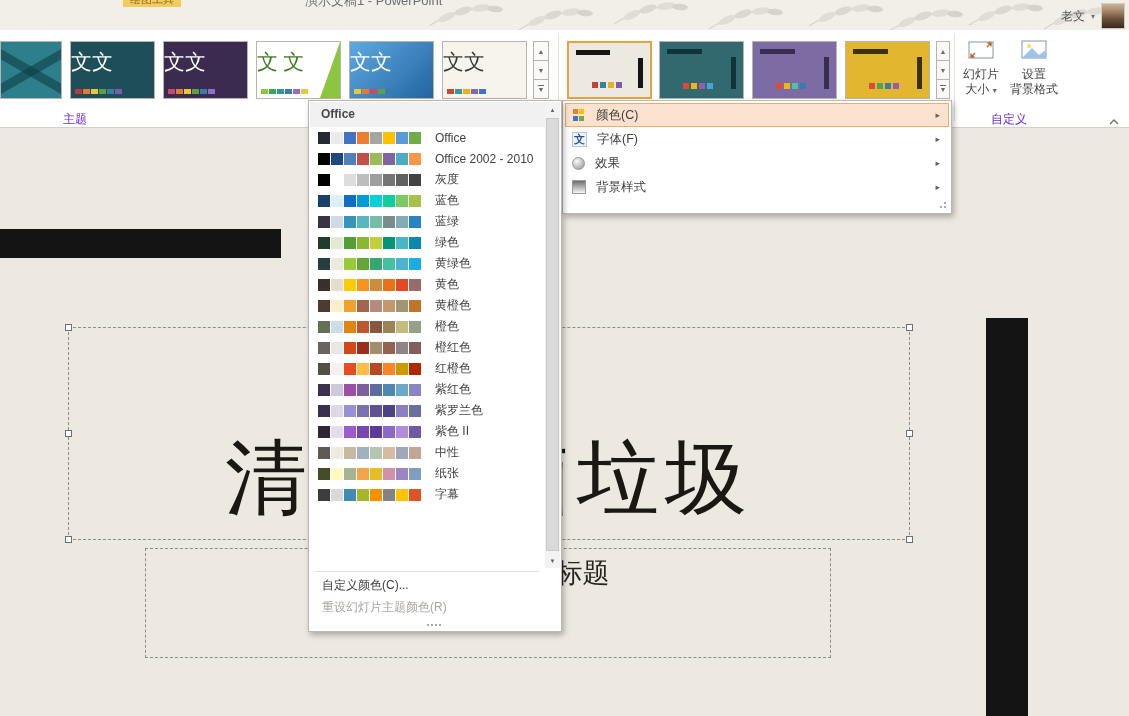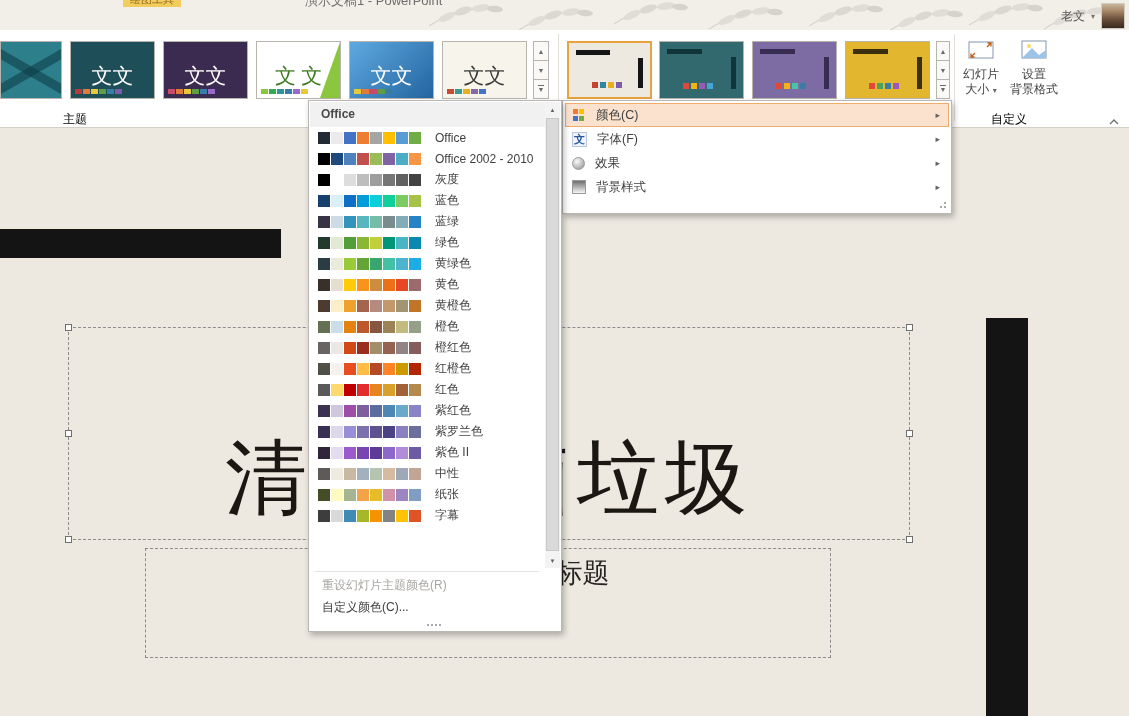--- a/index.html
+++ b/index.html
@@ -16,21 +16,21 @@
   .rtab{padding:0 13px;line-height:24px;font-size:13px;color:#444444;white-space:nowrap;}
   .rtab.active{background:#FBF4E1;border:1px solid #E8DFC8;border-bottom:none;line-height:22px;color:#3E3E3E;}
   .account{position:absolute;right:4px;top:2px;display:flex;align-items:center;gap:6px;height:28px;}
   .account-name{font-size:12px;color:#555555;}
   .acc-arrow{font-size:8px;color:#777777;}
   .avatar{width:24px;height:26px;border:1px solid #CFCCC6;background:linear-gradient(180deg,#CBB59B 0%,#A58767 30%,#6B503C 62%,#38291D 100%);}
 
   
   .ribbon{position:absolute;left:0;top:30px;width:1129px;height:98px;background:#FFFFFF;border-bottom:1px solid #D5D1C9;}
   .thumb{position:absolute;top:11px;height:58px;border:1px solid #B8B4AE;overflow:hidden;background:#FFFFFF;}
-  .tsample{position:absolute;top:20px;left:0;right:0;text-align:center;font-size:21px;font-family:"Liberation Serif","DejaVu Serif",serif;}
+  .tsample{position:absolute;top:6px;left:0;right:0;font-size:21px;font-family:"Liberation Serif","DejaVu Serif",serif;}
   .tstrip{position:absolute;left:4px;bottom:4px;display:flex;gap:1px;}
   .tstrip span{width:7px;height:5px;display:block;}
   .fold{position:absolute;right:0;bottom:0;width:20px;height:100%;clip-path:polygon(100% 0,100% 100%,0 100%);}
   .xbar{position:absolute;left:-15px;right:-15px;top:25px;height:9px;background:rgba(13,62,72,0.6);}
   .xbar.a{transform:rotate(30deg);}
   .xbar.b{transform:rotate(-30deg);}
   .gal-scroll{position:absolute;top:11px;display:flex;flex-direction:column;height:58px;}
   .gal-btn{flex:1;border:1px solid #B8B4AE;margin-top:-1px;background:#FAF9F7;font-size:7px;color:#6B6B6B;display:flex;align-items:center;justify-content:center;}
   .gal-btn:first-child{margin-top:0;}
   .more-glyph{border-top:1px solid #6B6B6B;padding-top:1px;line-height:6px;font-size:7px;}
@@ -38,21 +38,21 @@
   .variant.selected{border:2px solid #E8A33D;}
   .vbar-top{position:absolute;left:7px;top:7px;width:42%;height:5px;}
   .vbar-right{position:absolute;right:7px;top:15px;bottom:9px;width:5px;}
   .vchips{position:absolute;left:28%;bottom:9px;display:flex;gap:2px;}
   .vchips span{width:6px;height:6px;display:block;}
   .group-divider{position:absolute;top:4px;bottom:6px;width:1px;background:#E3E0DA;}
   .rbtn{position:absolute;top:4px;width:50px;height:88px;text-align:center;font-size:12px;color:#444444;cursor:default;}
   .rbtn .ric{margin:4px auto 3px;display:block;}
   .rbtn .l1,.rbtn .l2{line-height:15px;font-size:12px;white-space:nowrap;}
   .rbtn .dd{font-size:8px;color:#666666;}
-  .group-label{position:absolute;top:81px;width:60px;text-align:center;font-size:12px;color:#000000;}
+  .group-label{position:absolute;top:81px;width:60px;text-align:center;font-size:12px;color:#6d28d9;}
   .collapse{position:absolute;right:8px;top:84px;width:14px;height:14px;display:flex;align-items:center;justify-content:center;}
 
   
   .slide{position:absolute;left:0;top:128px;width:1129px;height:588px;background:#EDE9E1;}
   .bar-top{position:absolute;left:0;top:101px;width:281px;height:29px;background:#141414;}
   .bar-right{position:absolute;left:986px;top:190px;width:42px;height:398px;background:#141414;}
   .title-box{position:absolute;left:68px;top:199px;width:842px;height:213px;border:1px dashed #8C8C8C;}
   .title-text{position:absolute;left:0;right:0;top:96px;text-align:center;font-size:82px;letter-spacing:6px;color:#1B1814;font-family:"Liberation Serif","DejaVu Serif",serif;white-space:nowrap;}
   .subtitle-box{position:absolute;left:145px;top:420px;width:686px;height:110px;border:1px dashed #8C8C8C;}
   .subtitle-text{margin-top:6px;text-align:center;font-size:27px;color:#262420;font-family:"Liberation Serif","DejaVu Serif",serif;}
@@ -507,33 +507,20 @@
             <i style="background: rgb(255, 189, 71);"></i>
             <i style="background: rgb(182, 73, 38);"></i>
             <i style="background: rgb(255, 132, 39);"></i>
             <i style="background: rgb(204, 153, 0);"></i>
             <i style="background: rgb(178, 38, 0);"></i>
           </span>
           <span class="scheme-label">红橙色</span>
         </div>
         <div class="scheme-row">
           <span class="scheme-strip">
-            <i style="background: rgb(90, 90, 90);"></i>
-            <i style="background: rgb(255, 216, 110);"></i>
-            <i style="background: rgb(192, 0, 0);"></i>
-            <i style="background: rgb(227, 45, 45);"></i>
-            <i style="background: rgb(230, 132, 34);"></i>
-            <i style="background: rgb(216, 161, 41);"></i>
-            <i style="background: rgb(160, 98, 54);"></i>
-            <i style="background: rgb(179, 137, 77);"></i>
-          </span>
-          <span class="scheme-label">红色</span>
-        </div>
-        <div class="scheme-row">
-          <span class="scheme-strip">
             <i style="background: rgb(59, 49, 81);"></i>
             <i style="background: rgb(207, 200, 220);"></i>
             <i style="background: rgb(158, 78, 168);"></i>
             <i style="background: rgb(125, 95, 160);"></i>
             <i style="background: rgb(91, 108, 158);"></i>
             <i style="background: rgb(78, 134, 180);"></i>
             <i style="background: rgb(106, 169, 200);"></i>
             <i style="background: rgb(136, 132, 199);"></i>
           </span>
           <span class="scheme-label">紫红色</span>
@@ -599,19 +586,19 @@
             <i style="background: rgb(246, 146, 0);"></i>
             <i style="background: rgb(131, 131, 131);"></i>
             <i style="background: rgb(254, 195, 6);"></i>
             <i style="background: rgb(223, 83, 39);"></i>
           </span>
           <span class="scheme-label">字幕</span>
         </div>
       </div>
     <div class="sm-sep"></div>
     <div class="sm-footer">
+      <div class="sm-item">自定义颜色(C)...</div>
       <div class="sm-item disabled">重设幻灯片主题颜色(R)</div>
-      <div class="sm-item">自定义颜色(C)...</div>
     </div>
     <div class="dots-h"></div>
   </div>
 
 </div>
 
 </body></html>

